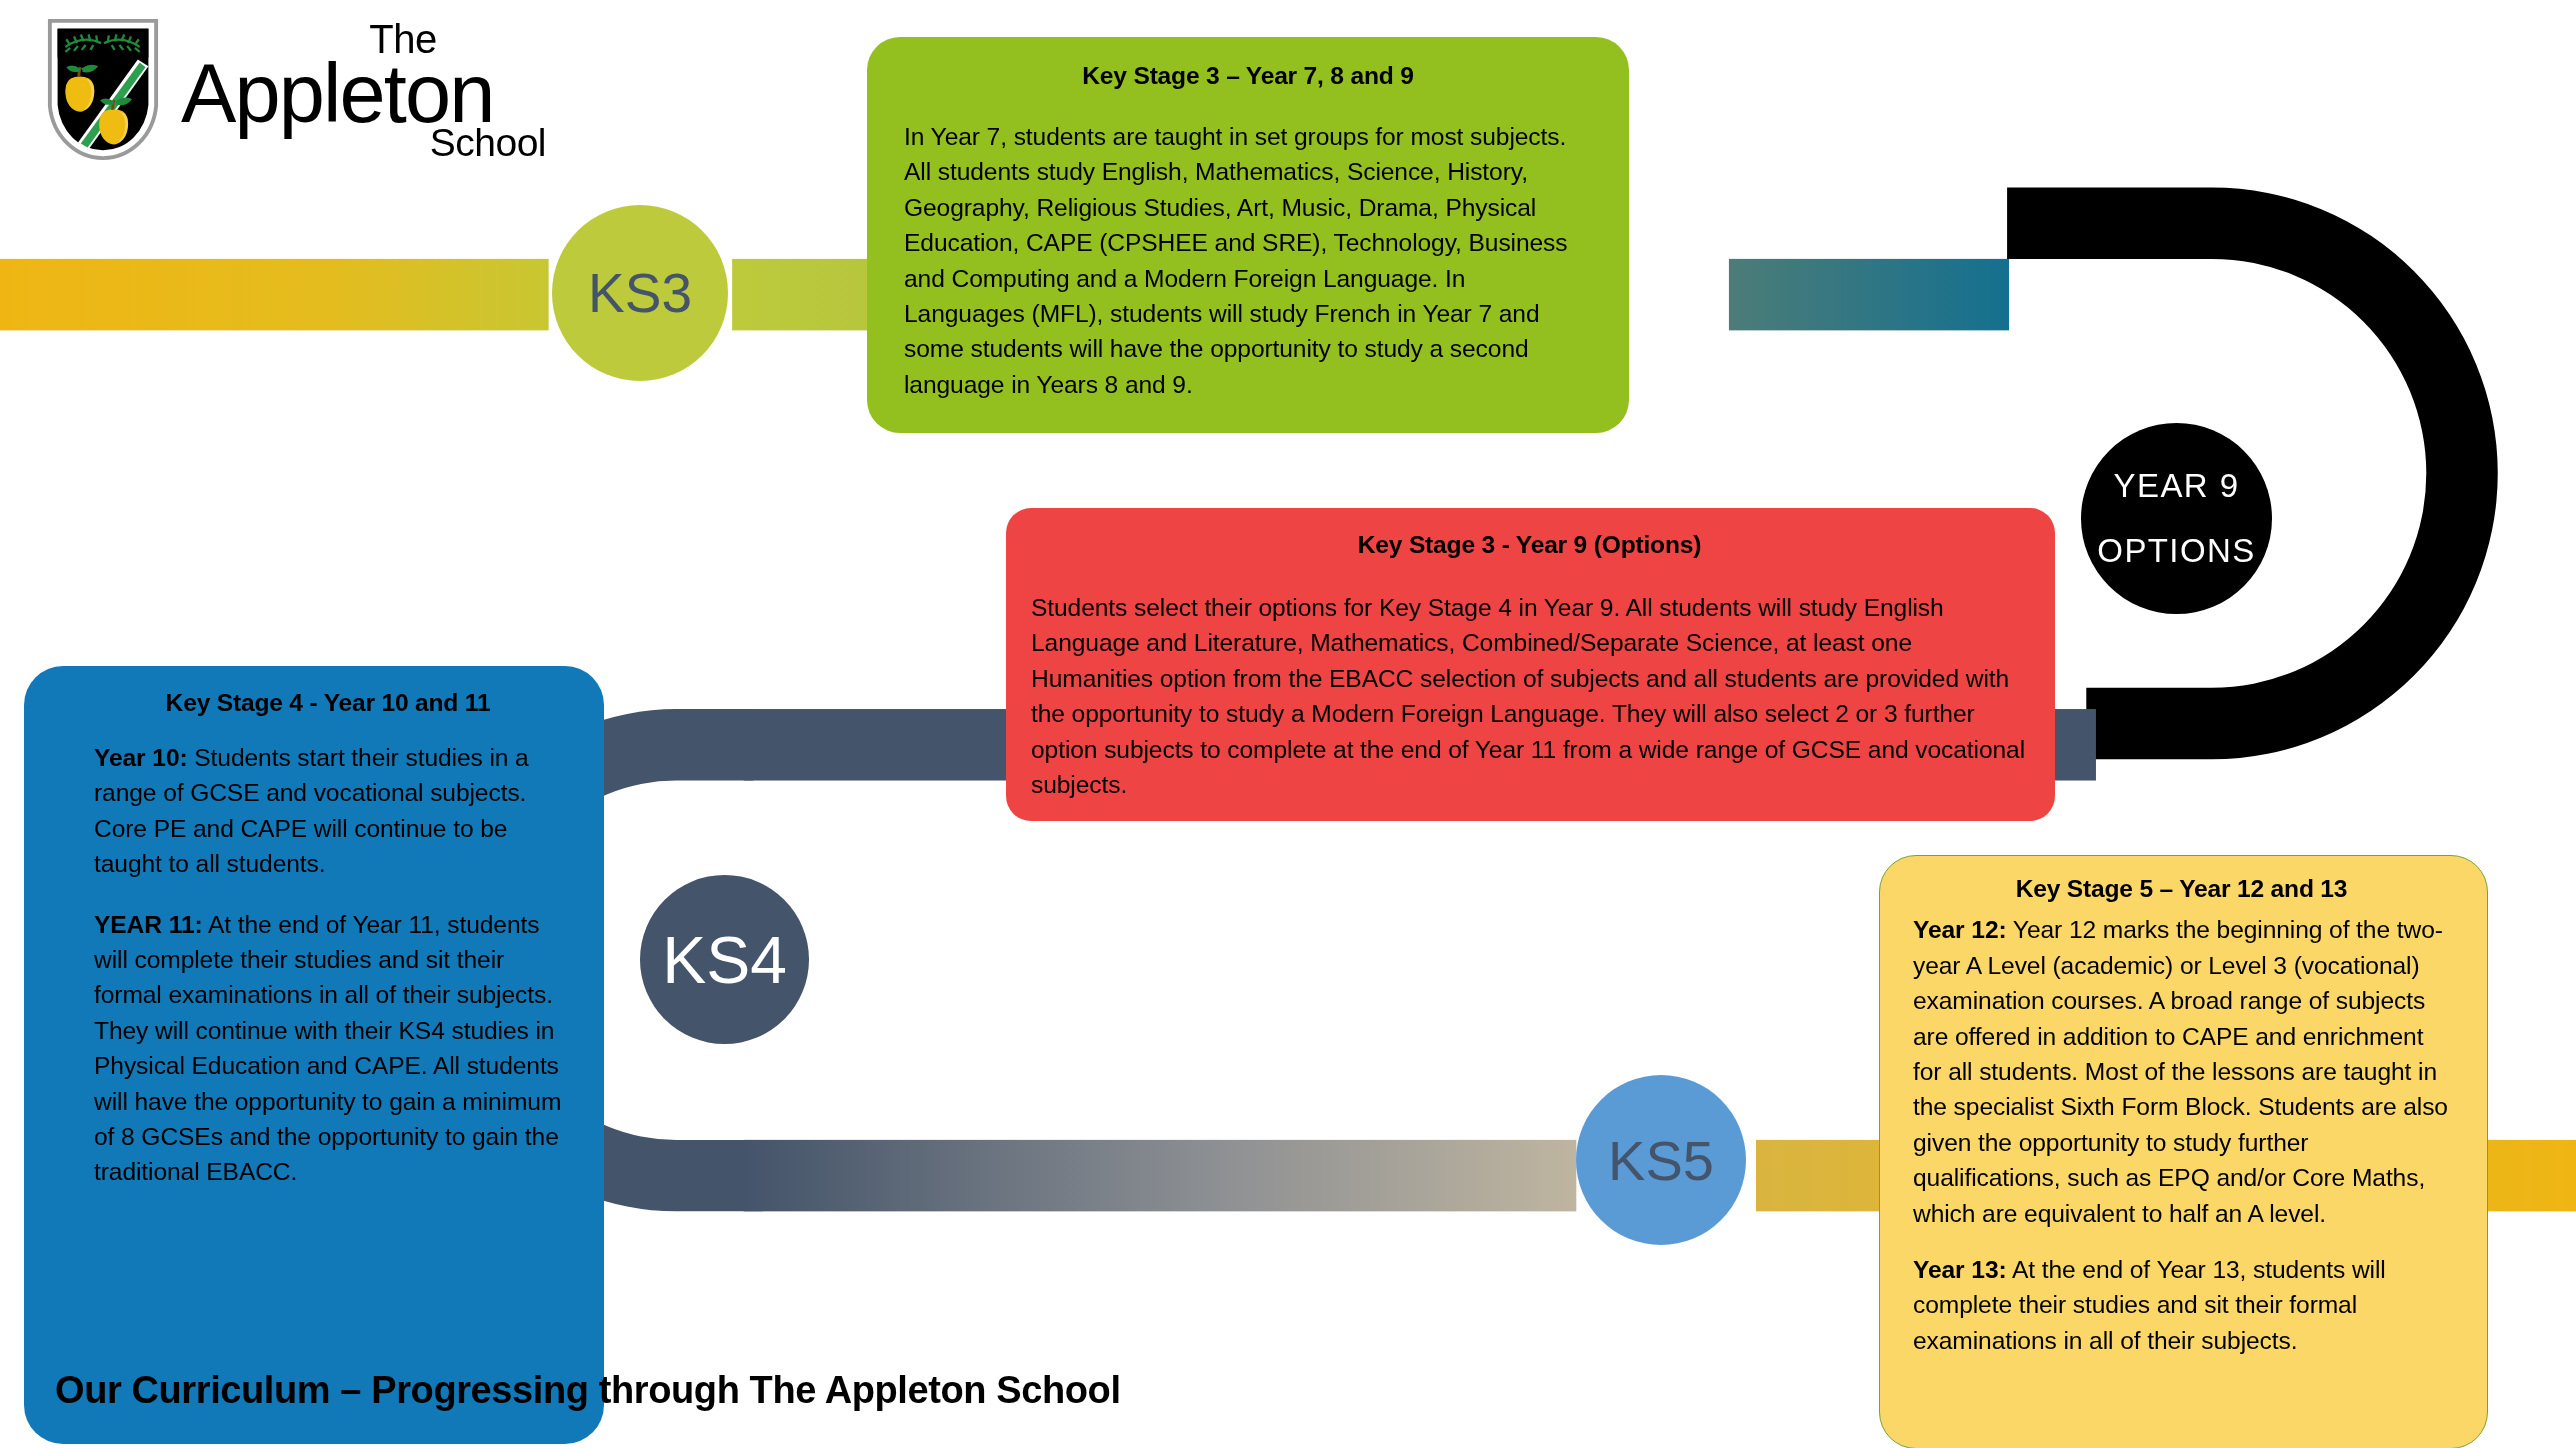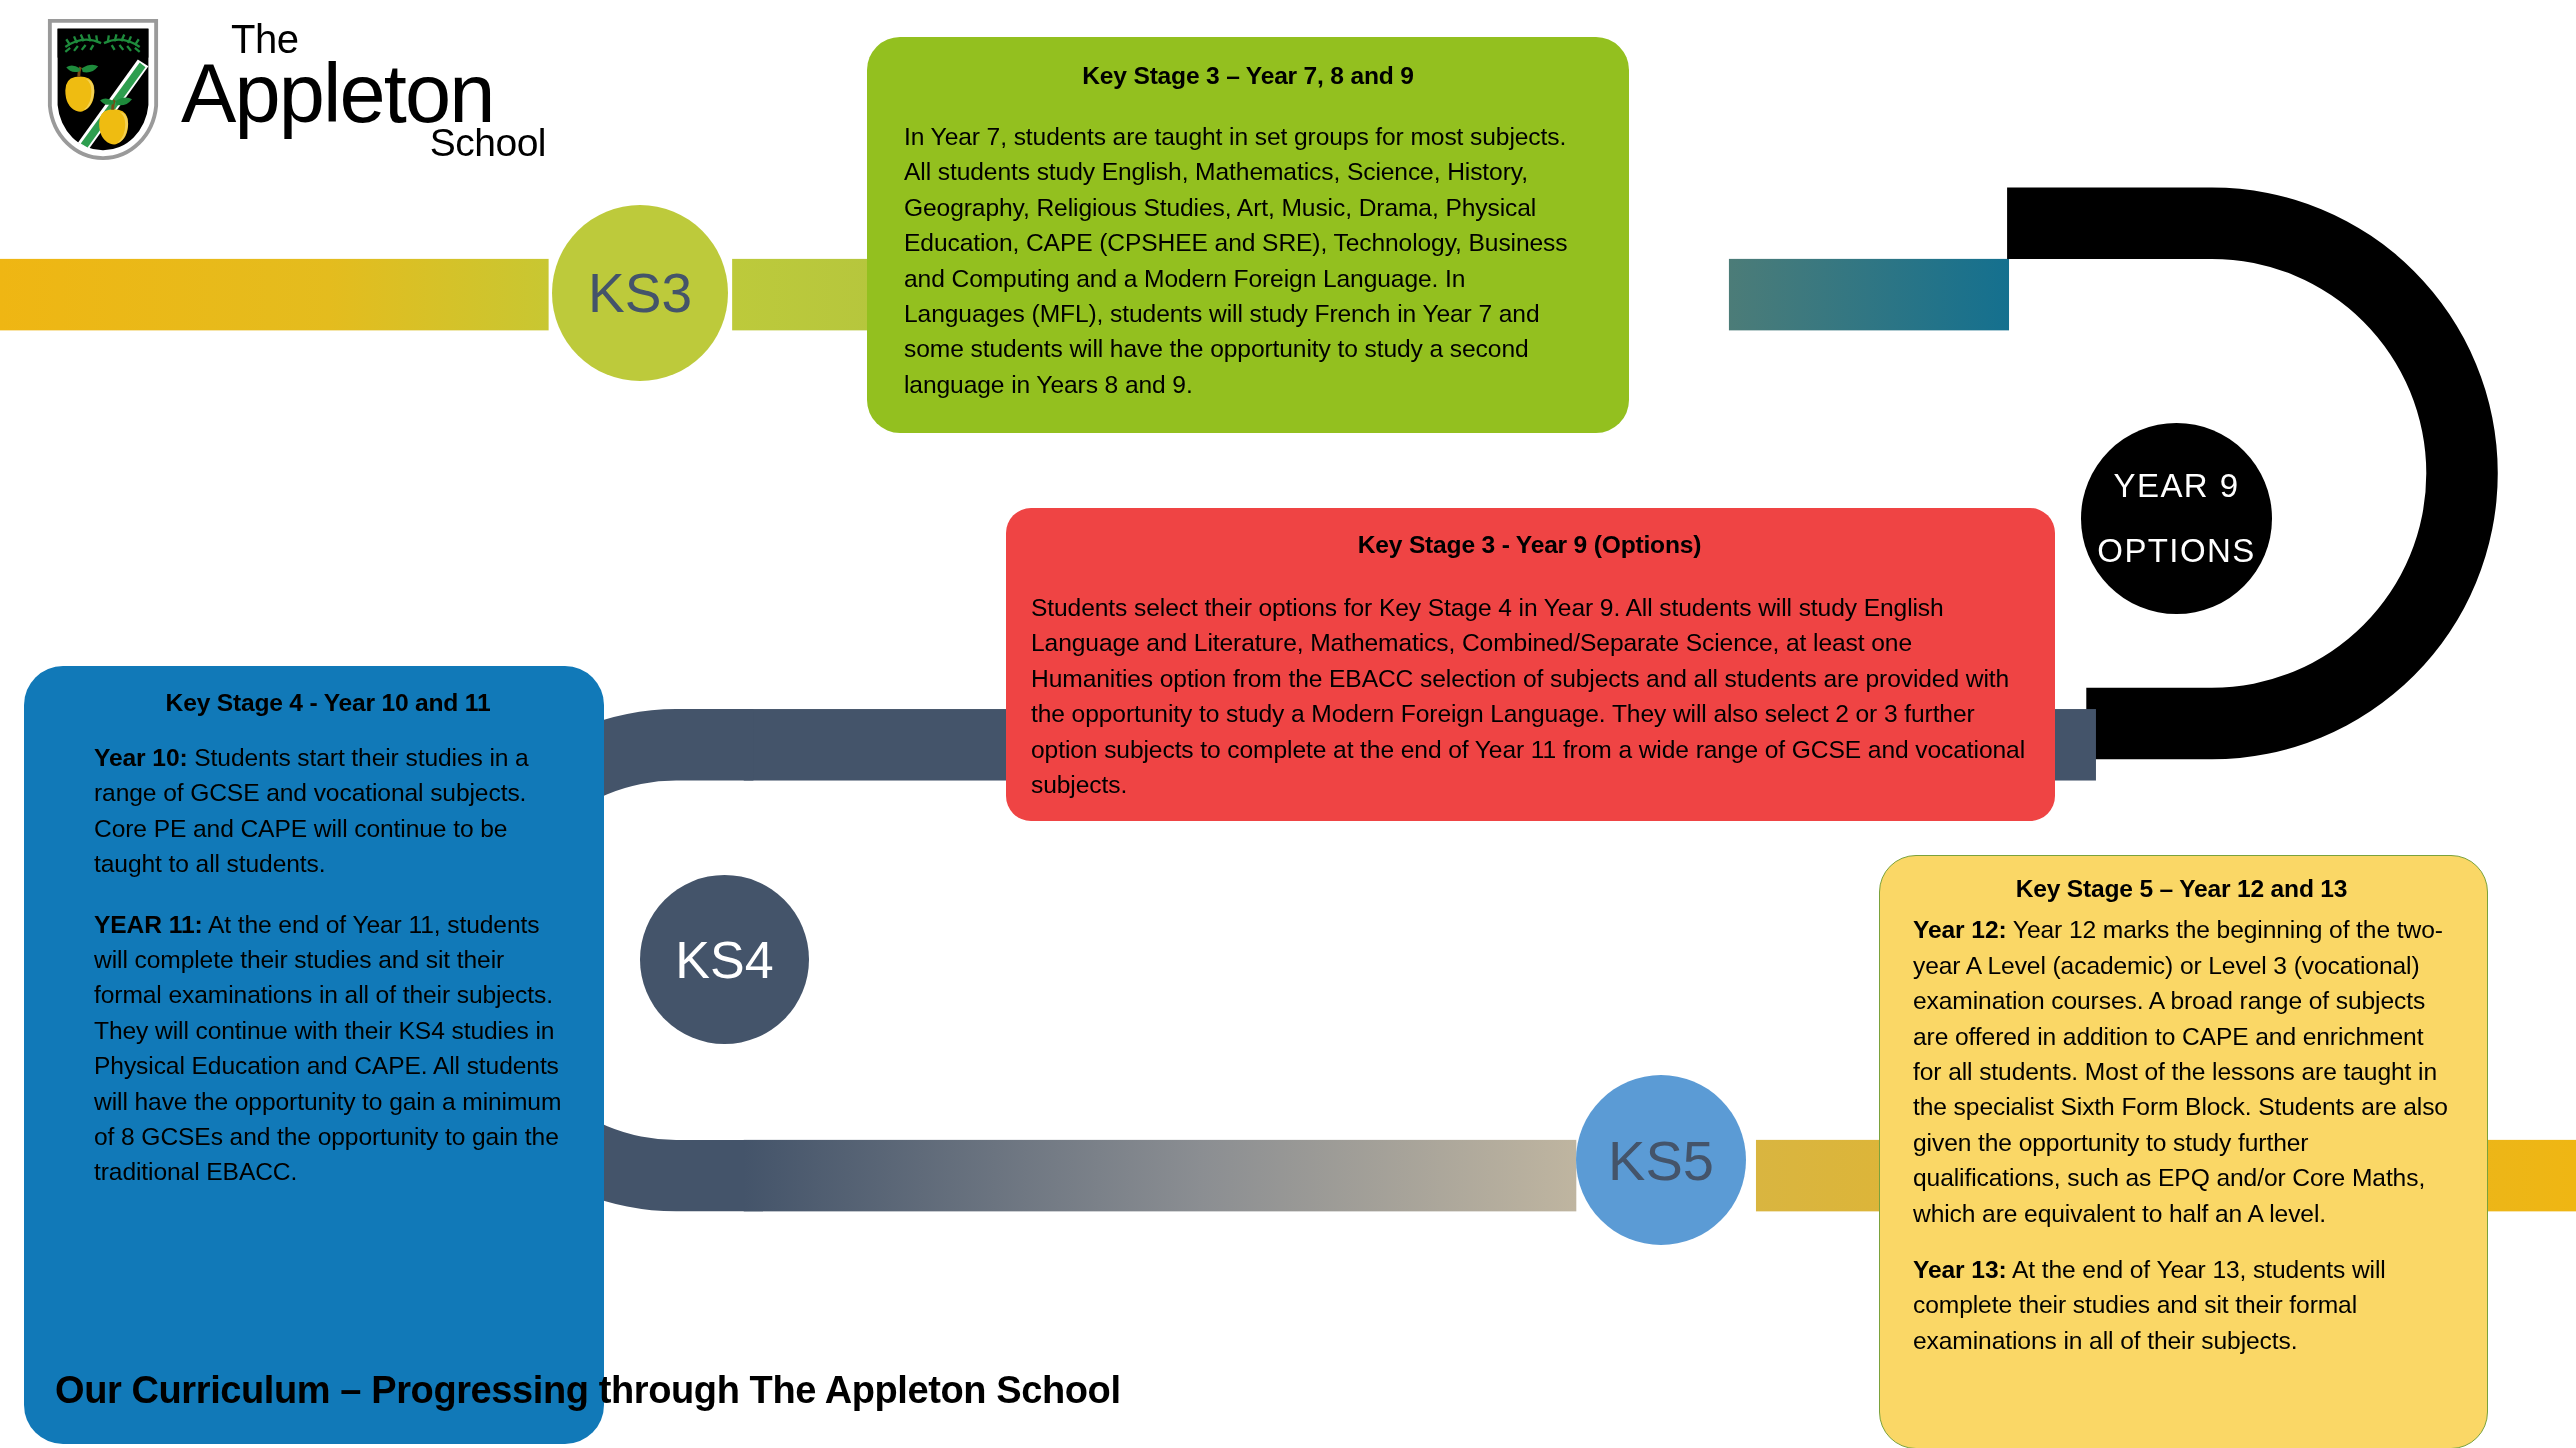--- a/index.html
+++ b/index.html
@@ -40,22 +40,23 @@
     position: absolute;
     left: 135px;
     top: 1.9px;
     width: 406px;
     color: #000;
     line-height: 1;
   }
   .logo-the {
     font-size: 40px;
     letter-spacing: -0.5px;
-    margin-left: 50px;
+    margin-left: 38px;
     display: block;
+    text-align: center;
   }
   .logo-appleton {
     font-size: 83px;
     letter-spacing: -1.9px;
     display: block;
     margin-top: -7.7px;
   }
   .logo-school {
     font-size: 39px;
     letter-spacing: -0.5px;
@@ -80,21 +81,21 @@
     width: 176px; height: 176px;
     background: #BDCA3B;
     color: #44546A;
     font-size: 55px;
   }
   #ks4-circle {
     left: 640px; top: 875px;
     width: 169px; height: 169px;
     background: #44546A;
     color: #ffffff;
-    font-size: 52px;
+    font-size: 66px;
   }
   #ks5-circle {
     left: 1576px; top: 1075px;
     width: 170px; height: 170px;
     background: #5B9BD5;
     color: #44546A;
     font-size: 56px;
   }
   #year9-circle {
     left: 2081px; top: 423px;

